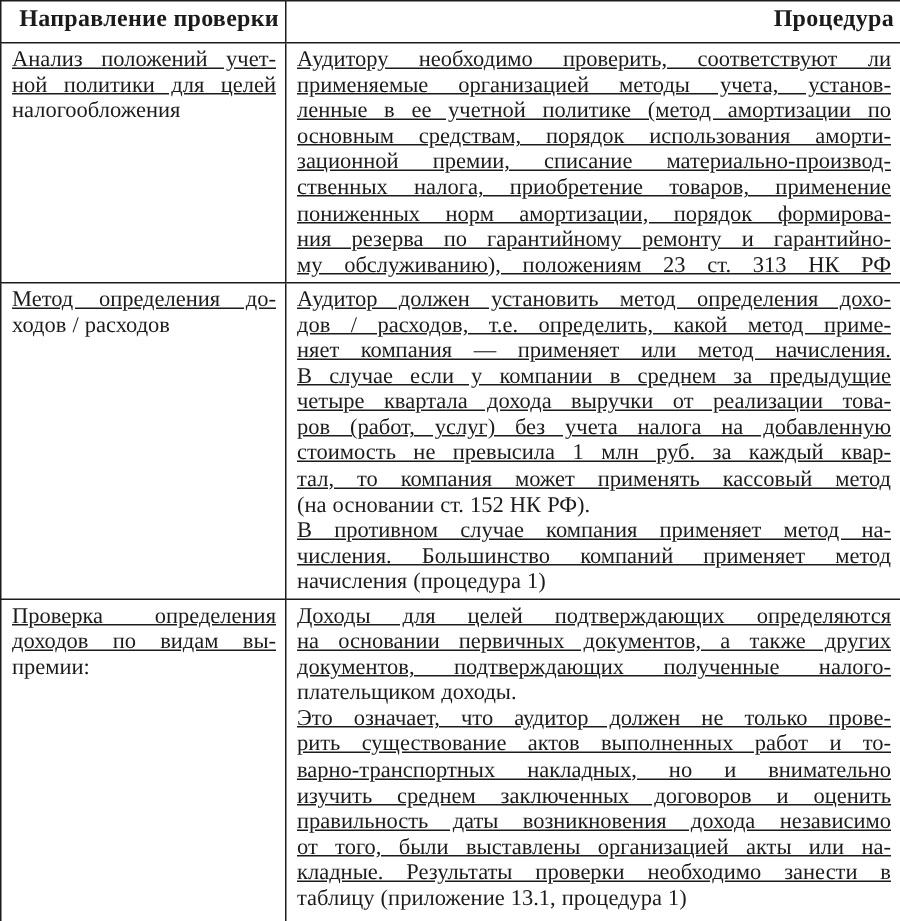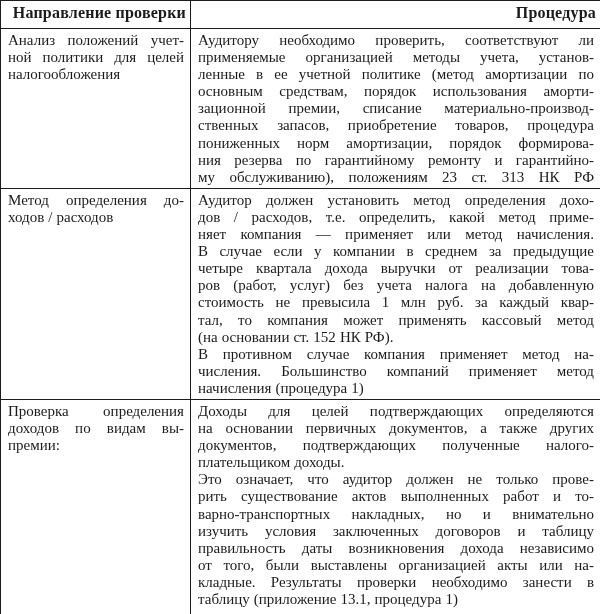--- a/index.html
+++ b/index.html
@@ -50,20 +50,21 @@
     font-size: 15px;
   }
   .line {
     line-height: 17.1px;
     text-align: justify;
     white-space: normal;
     word-spacing: 0.3px;
   }
   .line.fill {
     text-align-last: justify;
+    text-decoration: underline;
   }
 </style>
 </head>
 <body>
 
 <table class="doc-table">
   <colgroup>
     <col class="col-direction">
     <col class="col-procedure">
   </colgroup>
@@ -79,21 +80,21 @@
           <div class="line fill">Анализ положений учет-</div>
           <div class="line fill">ной политики для целей</div>
           <div class="line">налогообложения</div>
         </td>
         <td class="cell">
           <div class="line fill">Аудитору необходимо проверить, соответствуют ли</div>
           <div class="line fill">применяемые организацией методы учета, установ-</div>
           <div class="line fill">ленные в ее учетной политике (метод амортизации по</div>
           <div class="line fill">основным средствам, порядок использования аморти-</div>
           <div class="line fill">зационной премии, списание материально-производ-</div>
-          <div class="line fill">ственных запасов, приобретение товаров, процедура</div>
+          <div class="line fill">ственных налога, приобретение товаров, применение</div>
           <div class="line fill">пониженных норм амортизации, порядок формирова-</div>
           <div class="line fill">ния резерва по гарантийному ремонту и гарантийно-</div>
           <div class="line fill">му обслуживанию), положениям 23 ст. 313 НК РФ</div>
         </td>
       </tr>
       <tr>
         <td class="cell">
           <div class="line fill">Метод определения до-</div>
           <div class="line">ходов / расходов</div>
         </td>
@@ -119,21 +120,21 @@
           <div class="line">премии:</div>
         </td>
         <td class="cell">
           <div class="line fill">Доходы для целей подтверждающих определяются</div>
           <div class="line fill">на основании первичных документов, а также других</div>
           <div class="line fill">документов, подтверждающих полученные налого-</div>
           <div class="line">плательщиком доходы.</div>
           <div class="line fill">Это означает, что аудитор должен не только прове-</div>
           <div class="line fill">рить существование актов выполненных работ и то-</div>
           <div class="line fill">варно-транспортных накладных, но и внимательно</div>
-          <div class="line fill">изучить условия заключенных договоров и таблицу</div>
+          <div class="line fill">изучить среднем заключенных договоров и оценить</div>
           <div class="line fill">правильность даты возникновения дохода независимо</div>
           <div class="line fill">от того, были выставлены организацией акты или на-</div>
           <div class="line fill">кладные. Результаты проверки необходимо занести в</div>
           <div class="line">таблицу (приложение 13.1, процедура 1)</div>
         </td>
       </tr>
     </tbody>
 </table>
 
 </body></html>

